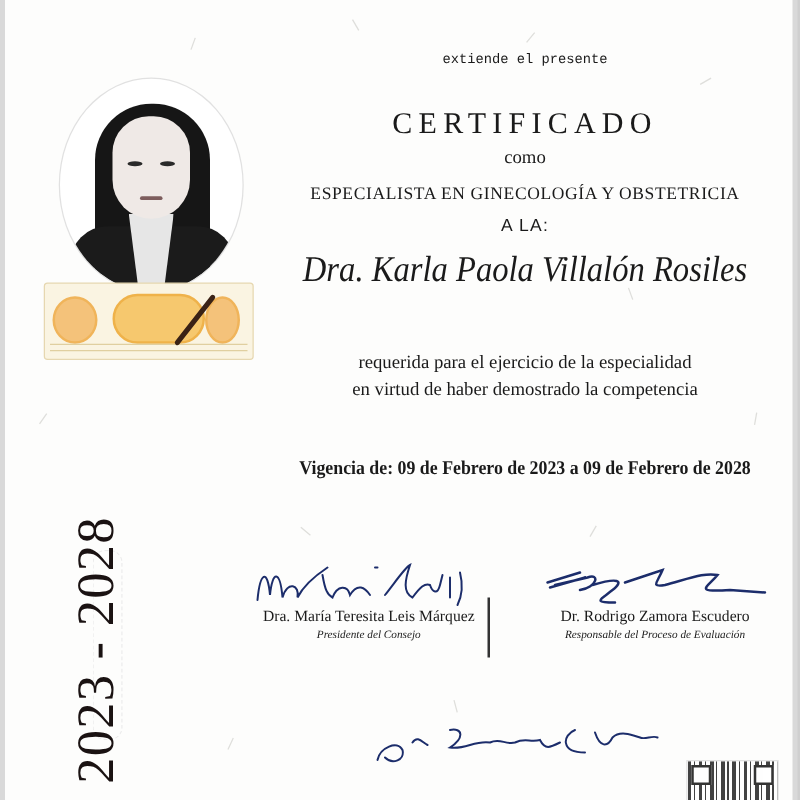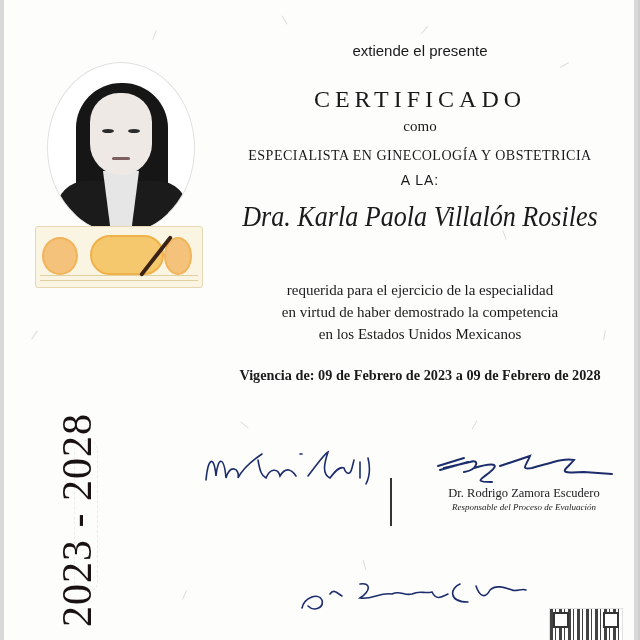--- a/index.html
+++ b/index.html
@@ -7,21 +7,21 @@
     width: 640px; height: 640px; overflow: hidden;
     background: #d9d9d9;
     font-family: "DejaVu Serif", serif;
   }
   .page {
     position: absolute; left: 4px; top: 0; width: 630px; height: 640px;
     background: #fdfdfc; overflow: hidden;
   }
   .fiber { position: absolute; border-left: 1px solid #d6d6d2; height: 10px; opacity: .8; }
   .center { position: absolute; left: 216px; width: 400px; text-align: center; color: #1a1a1a; }
-  .extiende { top: 42px; font-size: 15px; font-family: Liberation Sans, sans-serif; }
+  .extiende { top: 42px; font-size: 11px; font-family: Liberation Mono, monospace; }
   .cert-title { top: 86px; font-size: 24px; letter-spacing: 5px; font-family: "Liberation Serif", serif; }
   .como { top: 118px; font-size: 15px; font-family: "Liberation Serif", serif; }
   .especialidad { top: 148px; font-size: 14px; letter-spacing: .5px; font-family: "Liberation Serif", serif; font-variant: small-caps; }
   .ala { top: 172px; font-size: 14px; letter-spacing: 1px; font-family: Liberation Sans, sans-serif; }
   .nombre { top: 200px; font-size: 29px; font-style: italic; font-family: "Liberation Serif", serif; transform: scaleX(.9); }
   .virtud { top: 279px; font-size: 15px; line-height: 22px; font-family: "Liberation Serif", serif; }
   .vigencia { top: 366px; font-size: 15.5px; font-weight: bold; font-family: "Liberation Serif", serif; transform: scaleX(.92); }
 
   .photo-wrap {
     position: absolute; left: 43px; top: 62px; width: 146px; height: 170px;
@@ -104,31 +104,32 @@
 
   <div class="center extiende">extiende el presente</div>
   <div class="center cert-title">CERTIFICADO</div>
   <div class="center especialidad">ESPECIALISTA EN GINECOLOGÍA Y OBSTETRICIA</div>
   <div class="center como">como</div>
   <div class="center ala">A LA:</div>
   <div class="center nombre">Dra. Karla Paola Villalón Rosiles</div>
   <div class="center virtud">
     <div>requerida para el ejercicio de la especialidad</div>
     <div>en virtud de haber demostrado la competencia</div>
-    <div>en los Estados Unidos Mexicanos</div>
   </div>
   <div class="center vigencia">Vigencia de: 09 de Febrero de 2023 a 09 de Febrero de 2028</div>
 
   <div class="faint-emblem"></div>
   <div class="years">2023 - 2028</div>
 
   <svg class="sig-svg" style="left:196px;top:446px" width="190" height="42">
     <path d="M6 34 C8 12 14 8 16 30 C18 10 24 10 26 32 C30 18 40 22 38 32 C44 20 56 12 62 8 M58 14 C60 26 62 30 66 32 C70 22 78 22 80 30 C86 20 92 24 96 30 M100 8 L102 8 M108 30 C116 20 124 8 128 6 C124 18 122 28 130 32 C136 24 140 20 144 22 C146 28 150 30 152 22 L154 14 M160 16 L160 32 M168 12 C170 20 170 30 166 38" stroke="#1c2d6b" stroke-width="1.6" fill="none" stroke-linecap="round"></path>
   </svg>
   <div class="sig-block" style="left:196px;top:486px;width:190px">
+    <div class="sig-name">Dra. María Teresita Leis Márquez</div>
+    <div class="sig-role">Presidente del Consejo</div>
   </div>
   <div class="divider"></div>
 
   <svg class="sig-svg" style="left:430px;top:448px" width="180" height="40">
     <path d="M4 18 L30 10 M6 22 L34 14 M10 20 L36 14 C46 10 44 22 30 24 M40 20 C60 14 66 16 56 24 C46 32 40 34 58 34 M66 18 L84 12 L96 8 C92 18 86 22 98 20 C120 14 130 10 140 12 C132 22 120 26 150 24 L178 26" stroke="#1c2d6b" stroke-width="2" fill="none" stroke-linecap="round"></path>
   </svg>
   <div class="sig-block" style="left:420px;top:486px;width:200px">
     <div class="sig-name">Dr. Rodrigo Zamora Escudero</div>
     <div class="sig-role">Responsable del Proceso de Evaluación</div>
   </div>

